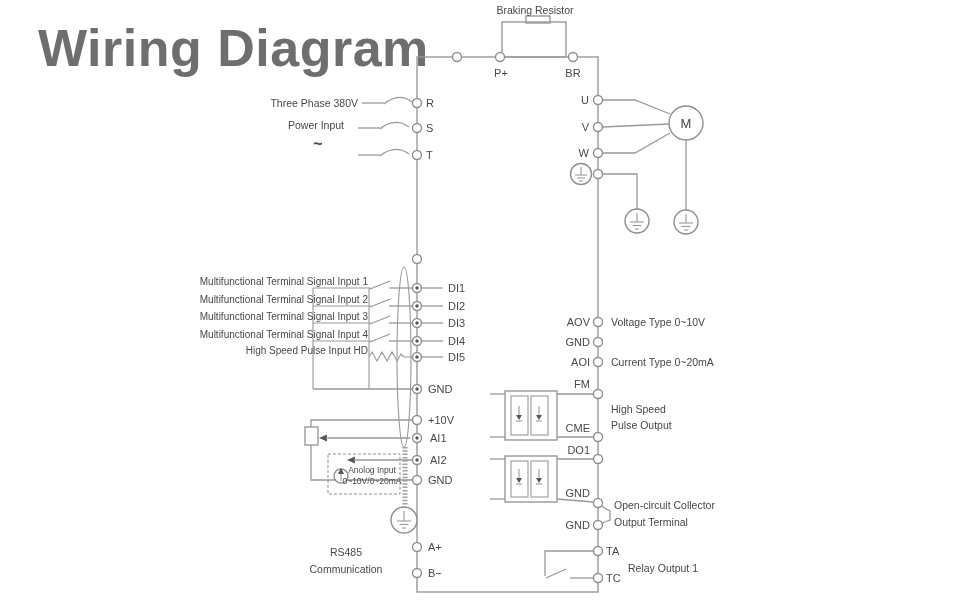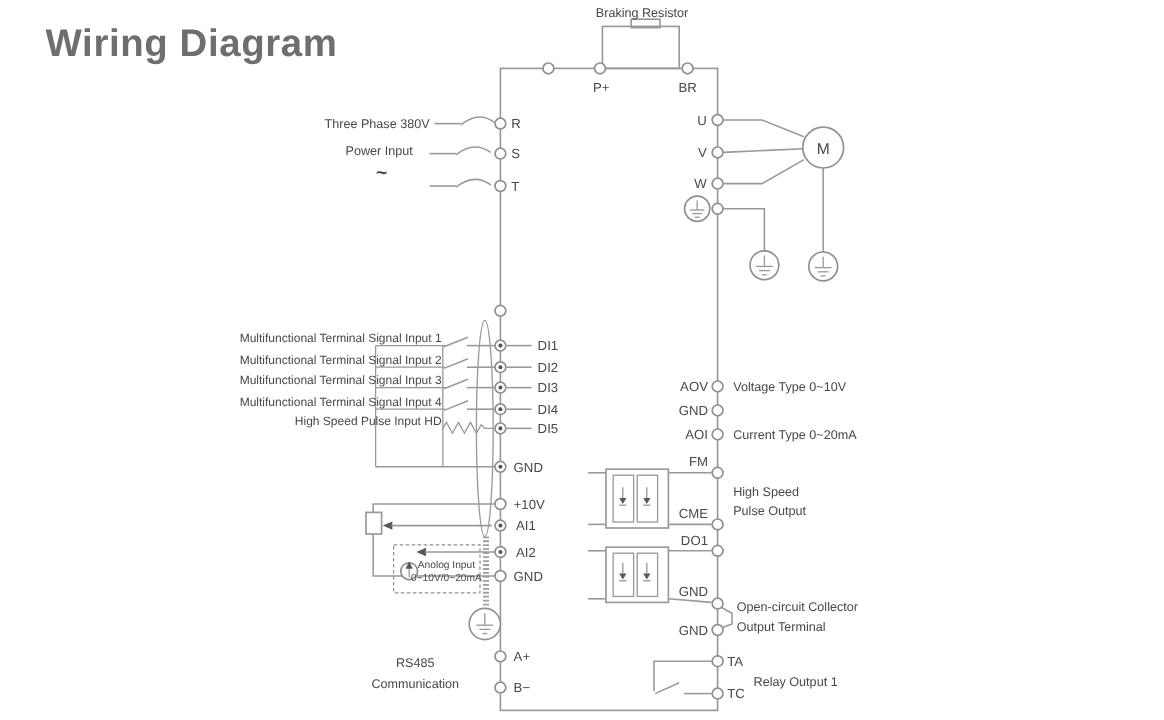--- a/index.html
+++ b/index.html
@@ -1,18 +1,18 @@
 <!DOCTYPE html>
 <html><head>
 <meta charset="utf-8">
 <style>
   html,body{margin:0;padding:0;background:#fff;}
   #stage{position:relative;width:970px;height:600px;background:#ffffff;overflow:hidden;
          font-family:"Liberation Sans",sans-serif;}
-  #page-title{position:absolute;left:38px;top:18px;font-size:32px;font-weight:600;
+  #page-title{position:absolute;left:38px;top:18px;font-size:52px;font-weight:600;
               color:#6e6e6e;letter-spacing:0.5px;}
   svg{position:absolute;left:0;top:0;}
   .wire{stroke:#97999c;stroke-width:1.3;fill:none;}
   .wire2{stroke:#97999c;stroke-width:1.1;fill:none;}
   .term{fill:#ffffff;stroke:#8b9095;stroke-width:1.4;}
   .dot{fill:#55585b;stroke:none;}
   .boxline{stroke:#97999c;stroke-width:1.4;fill:none;}
   .dashed{stroke:#8b9095;stroke-width:1;fill:none;stroke-dasharray:3,2;}
   .shield{stroke:#9aa0a4;stroke-width:5;fill:none;stroke-dasharray:1.5,1.8;}
   .arrow{fill:#55585b;stroke:none;}

